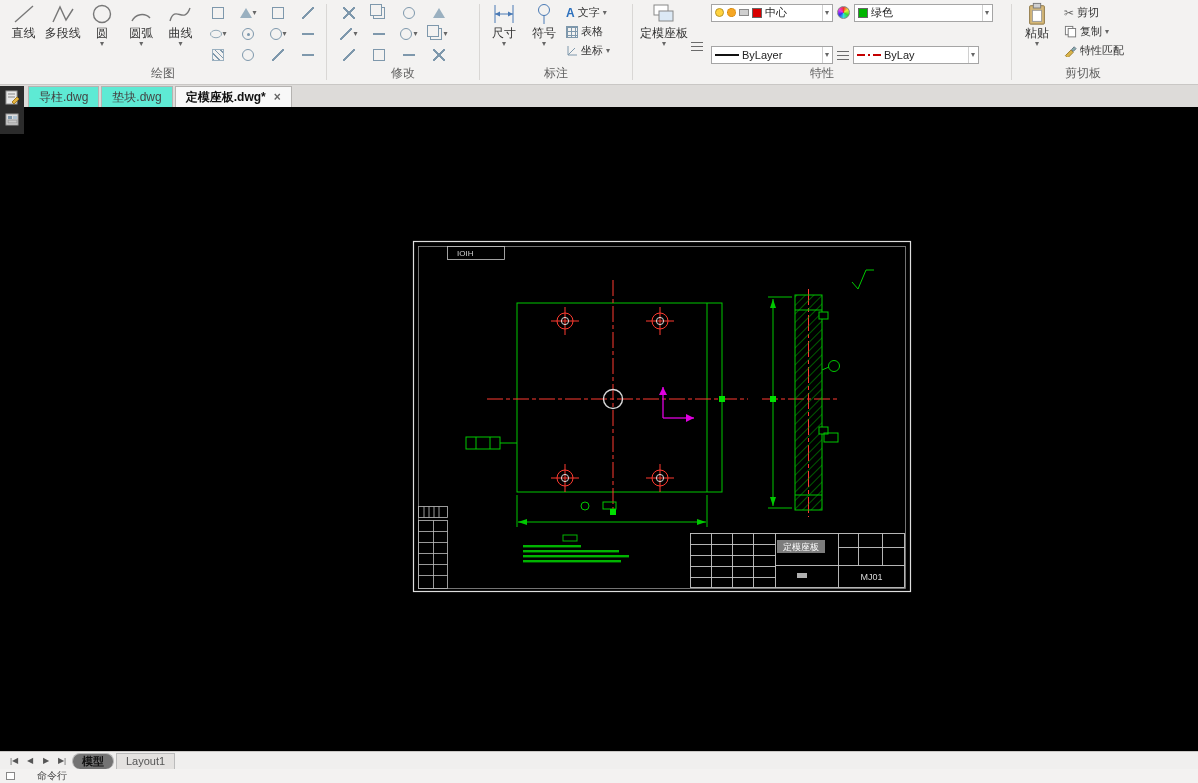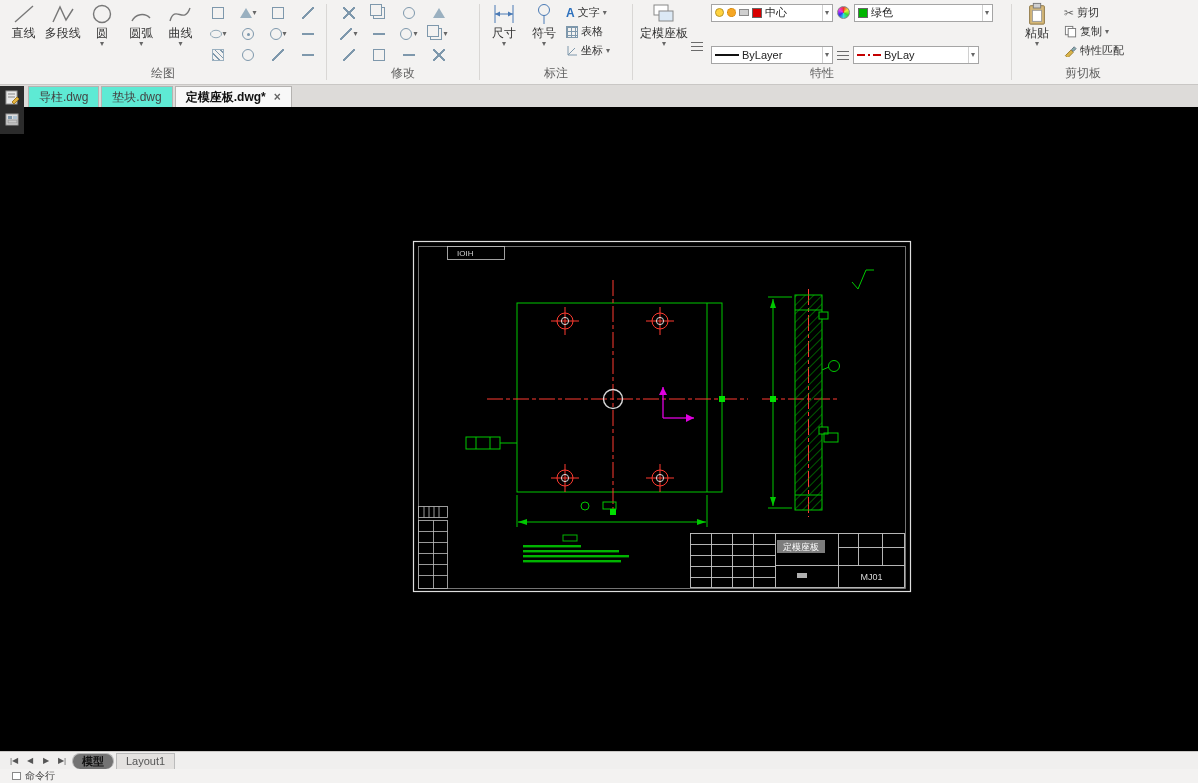--- a/index.html
+++ b/index.html
@@ -64,21 +64,21 @@
   .float-strip{position:absolute;top:86px;left:0;width:24px;height:48px;background:#2b2b2b;display:flex;flex-direction:column;align-items:center;gap:3px;padding-top:2px;z-index:5;}
   .fico{width:18px;height:19px;display:flex;align-items:center;justify-content:center;cursor:pointer;}
 
   
   .layoutbar{position:absolute;top:751px;left:0;width:1198px;height:18px;background:#f0efee;border-top:1px solid #c9c7c5;display:flex;align-items:center;padding-left:6px;font-size:10px;color:#555;}
   .lnav{width:16px;text-align:center;font-size:8px;color:#555;cursor:pointer;}
   .ltab{height:16px;display:flex;align-items:center;padding:0 9px;font-size:11px;margin-left:2px;border:1px solid #bbb;border-bottom:none;background:#e4e2e0;cursor:default;}
   .ltab.active{background:#737373;font-weight:bold;color:#111;border-radius:8px;}
 
   
-  .statusbar{position:absolute;top:769px;left:0;width:1198px;height:14px;background:#f3f2f1;display:flex;align-items:center;padding-left:12px;font-size:10px;color:#444;gap:4px;}
+  .statusbar{position:absolute;top:769px;left:0;width:1198px;height:14px;background:#f3f2f1;display:flex;align-items:center;padding-left:6px;font-size:10px;color:#444;gap:22px;}
   .cmd-ico{width:9px;height:8px;border:1px solid #888;background:#fff;flex:none;}
 </style>
 </head>
 <body>
 
 <div class="app">
 
   <div class="ribbon">
 
     <div class="panel" style="width:326px;">

